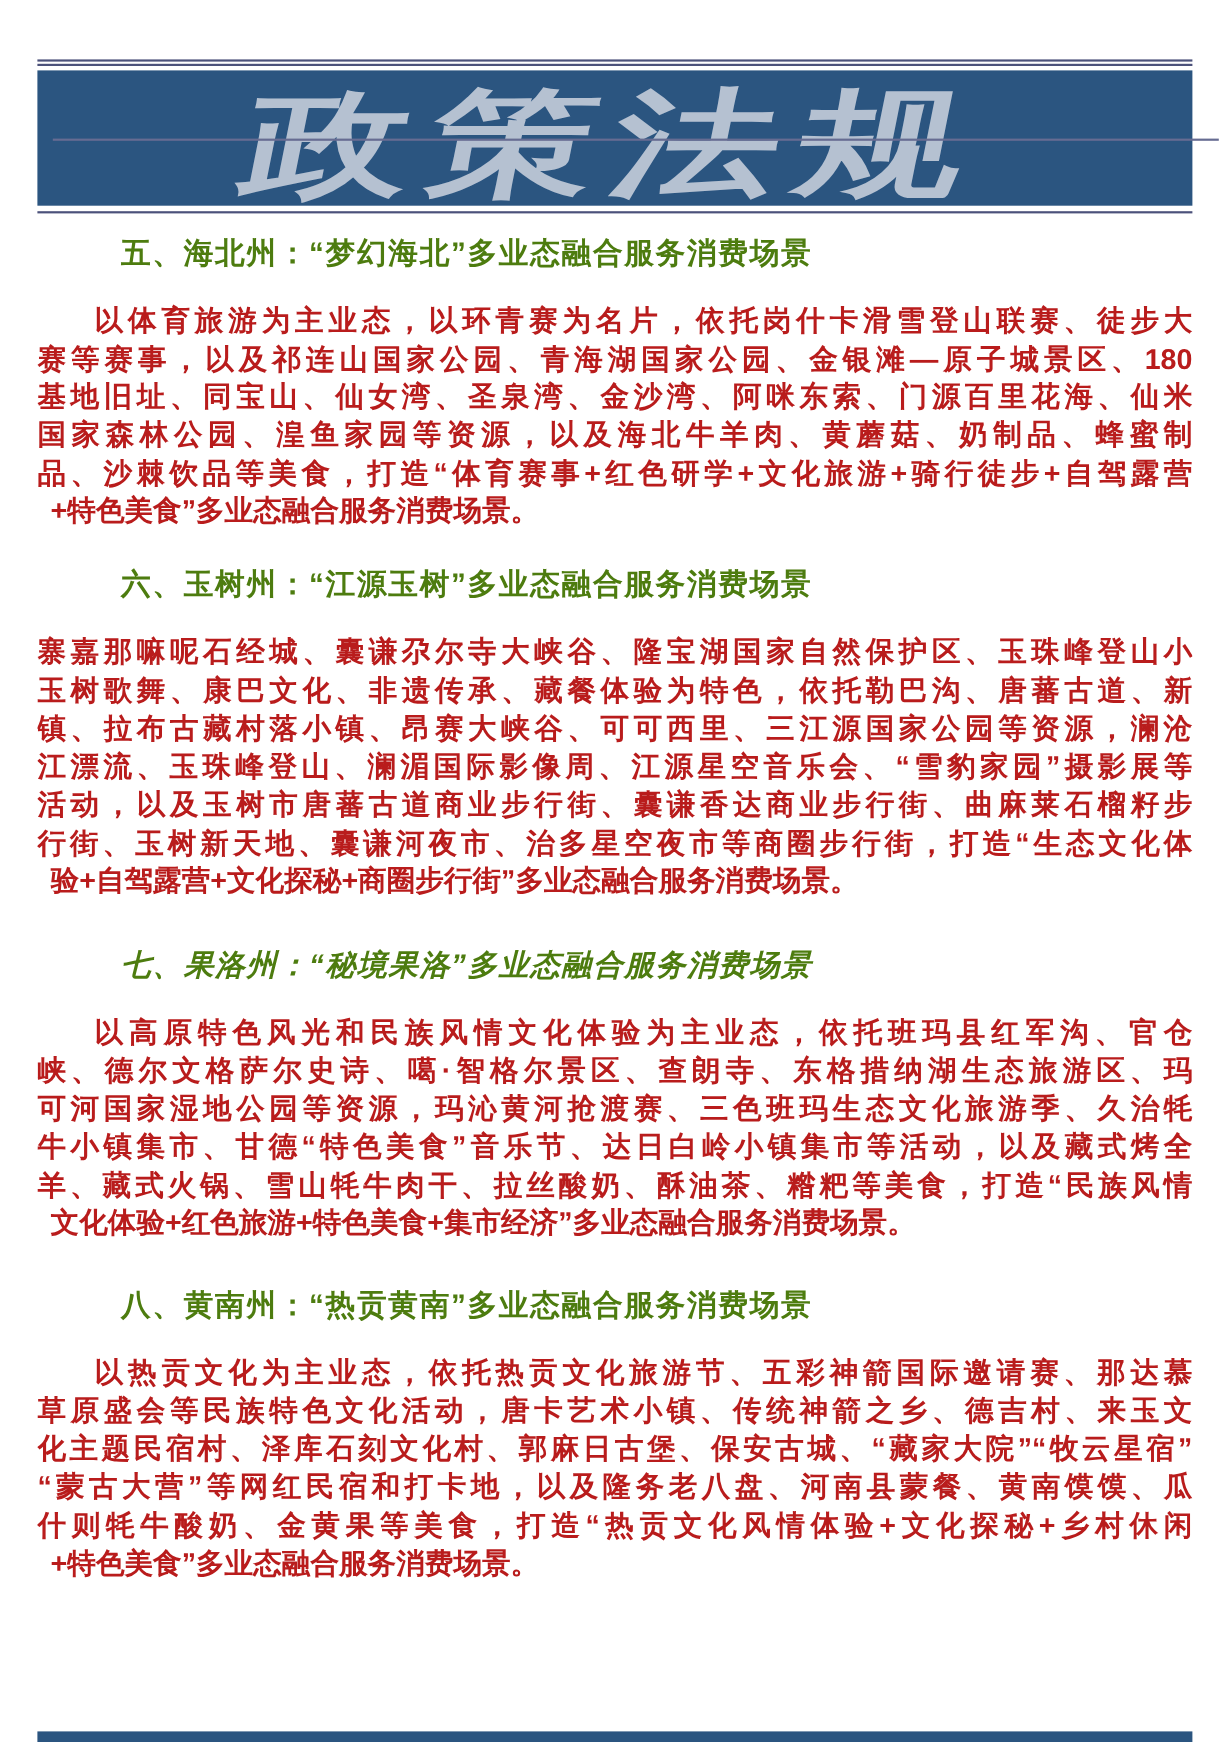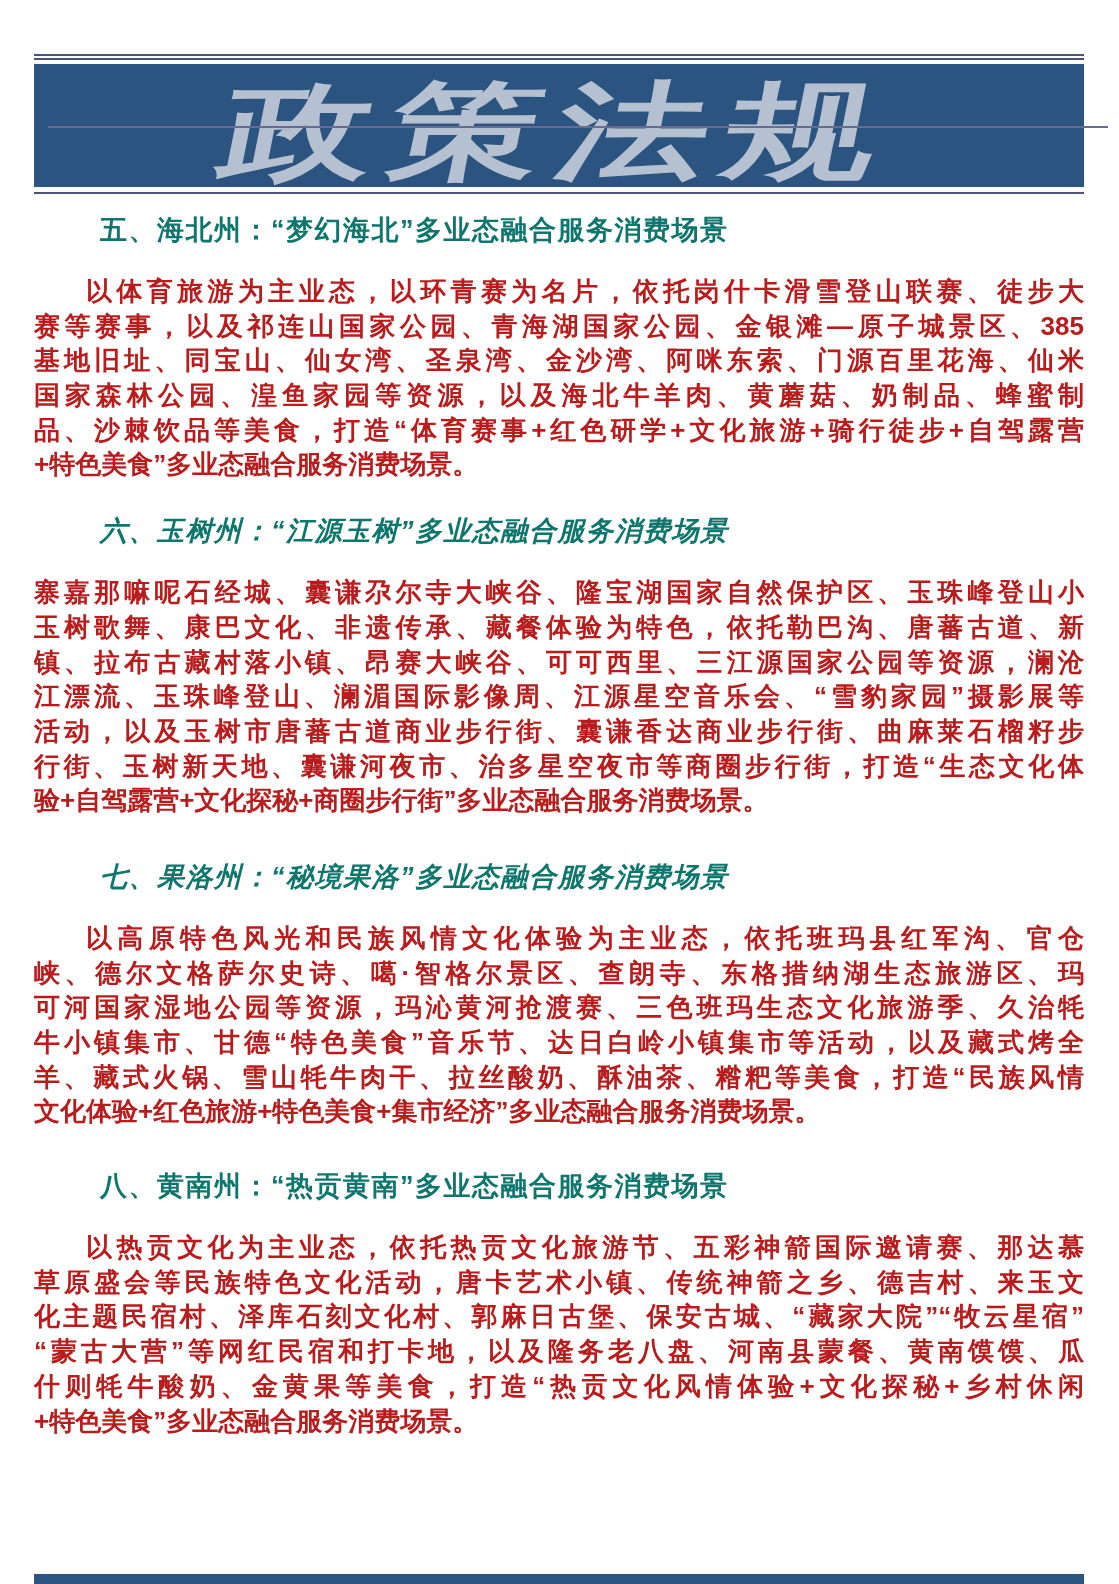--- a/index.html
+++ b/index.html
@@ -59,48 +59,48 @@
     left: 48px; top: 72px;
     width: 1060px; height: 2px;
     background: #666c92;
   }
   
   main {
     display: block;
     padding: 0 35px 0 34px;
   }
   .section-heading {
-    margin: 6px;
+    margin: 16px;
     font-size: 27px;
     font-weight: 800;
     letter-spacing: 1.5px;
     line-height: 30px;
-    color: #0f766e;
+    color: #4d7c0f;
     text-indent: 60px;
   }
   .heading-1 { margin-top: 21px; }
-  .heading-2 { margin-top: 34px; font-style: italic; }
+  .heading-2 { margin-top: 34px; }
   .heading-3 { margin-top: 44px; font-style: italic; }
   .heading-4 { margin-top: 42px; }
   .para {
     margin-top: 29px;
     font-size: 26px;
     font-weight: 700;
     line-height: 34.7px;
     color: #b91c1c;
   }
   .para .line {
     text-align: justify;
     text-align-last: justify;
     white-space: normal;
     overflow: hidden;
     height: 34.7px;
   }
   .para .line.first { text-indent: 2em; }
-  .para .line.last { text-align-last: left; }
+  .para .line.last { text-align-last: left; margin-left: 12px; }
   
   .footer-bar {
     position: absolute;
     left: 34px; top: 1520px;
     width: 1050px; height: 17px;
     background: #2b5580;
   }
 </style>
 </head>
 <body>
@@ -116,21 +116,21 @@
   <div class="rule-bottom-single"></div>
 
   <div class="banner-inner-line"></div>
 
   <main>
 
     <section>
       <h2 class="section-heading heading-1">五、海北州：“梦幻海北”多业态融合服务消费场景</h2>
       <div class="para">
           <div class="line first">以体育旅游为主业态，以环青赛为名片，依托岗什卡滑雪登山联赛、徒步大</div>
-          <div class="line">赛等赛事，以及祁连山国家公园、青海湖国家公园、金银滩—原子城景区、385</div>
+          <div class="line">赛等赛事，以及祁连山国家公园、青海湖国家公园、金银滩—原子城景区、180</div>
           <div class="line">基地旧址、同宝山、仙女湾、圣泉湾、金沙湾、阿咪东索、门源百里花海、仙米</div>
           <div class="line">国家森林公园、湟鱼家园等资源，以及海北牛羊肉、黄蘑菇、奶制品、蜂蜜制</div>
           <div class="line">品、沙棘饮品等美食，打造“体育赛事+红色研学+文化旅游+骑行徒步+自驾露营</div>
           <div class="line last">+特色美食”多业态融合服务消费场景。</div>
         </div>
     </section>
 
     <section>
       <h2 class="section-heading heading-2">六、玉树州：“江源玉树”多业态融合服务消费场景</h2>
       <div class="para">

